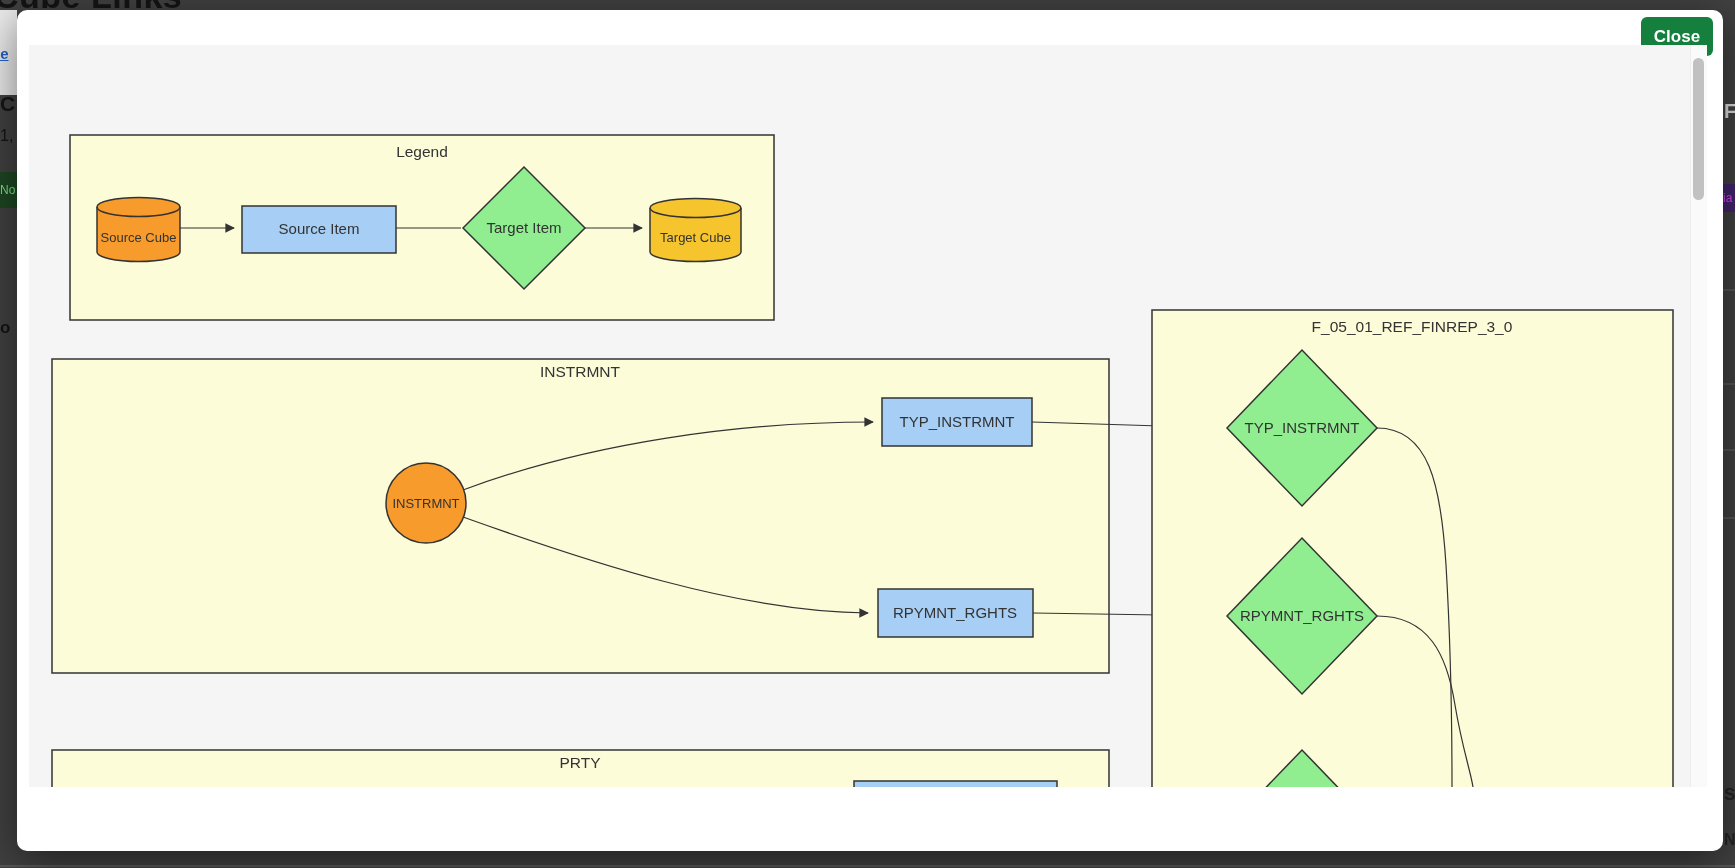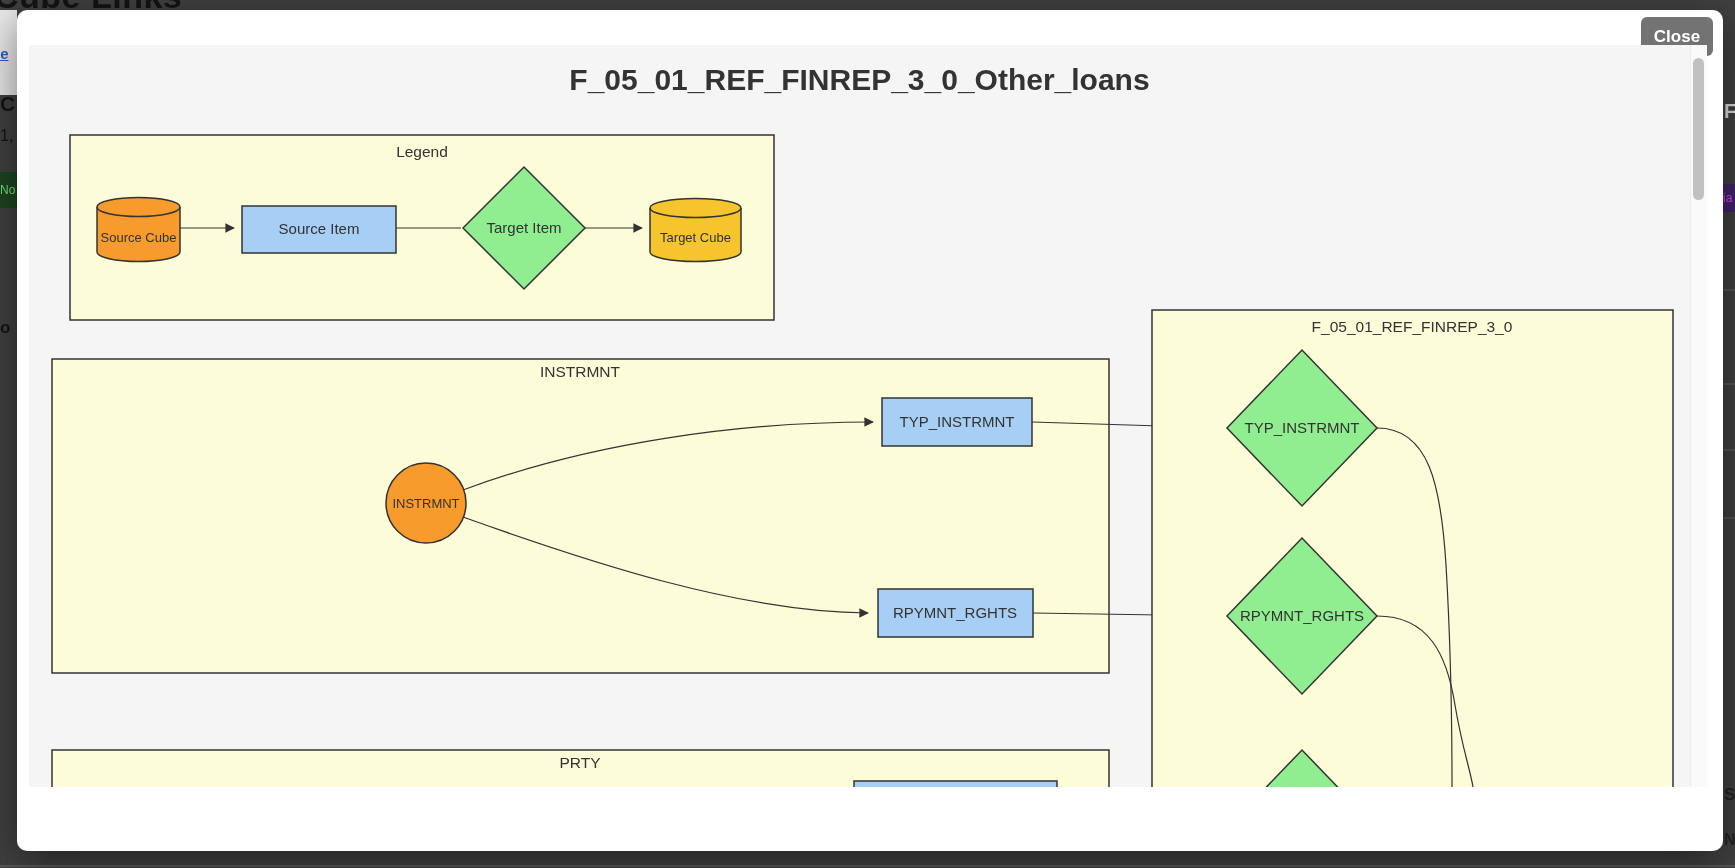--- a/index.html
+++ b/index.html
@@ -76,24 +76,23 @@
 <div class="bg-sep" style="top:289px"></div>
 <div class="bg-sep" style="top:383px"></div>
 <div class="bg-sep" style="top:449px"></div>
 <div class="bg-sep" style="top:517px"></div>
 <div class="bg-frag bg-ss">SS</div>
 <div class="bg-frag bg-no">NO</div>
 <div class="bg-bottomline"></div>
 
 <div class="modal">
 
-  <button class="close-btn" style="background:#737373">Close</button>
+  <button class="close-btn" style="background:#15803d">Close</button>
 
   <div class="content">
-    <div class="diagram-title">F_05_01_REF_FINREP_3_0_Other_loans</div>
 
     <svg class="diagram-svg" width="1661" height="742" viewBox="0 0 1661 742">
       <defs>
         <marker id="arrow" viewBox="0 0 10 10" refX="9" refY="5" markerWidth="8" markerHeight="8" orient="auto-start-reverse">
           <path d="M0,0 L10,5 L0,10 z" fill="#333"></path>
         </marker>
       </defs>
 
       <g>
         <rect x="41" y="90" width="704" height="185" class="shape" stroke-width="1" stroke="#abab33" fill="#fcfcd9"></rect>

